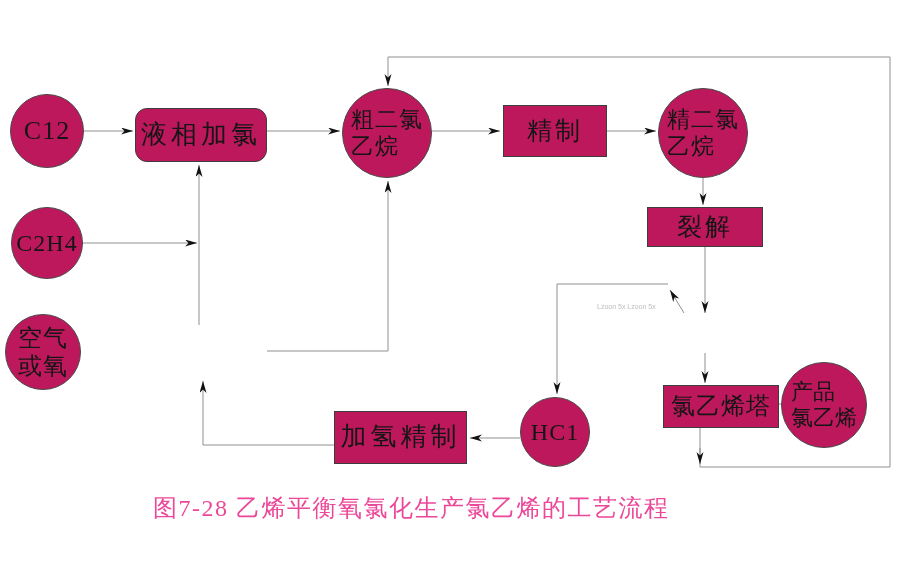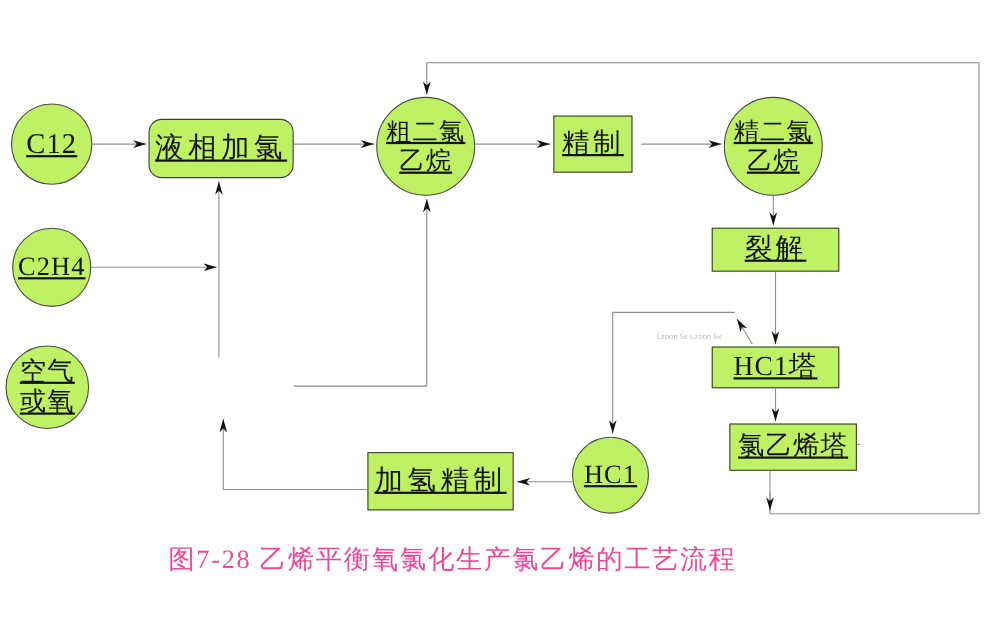--- a/index.html
+++ b/index.html
@@ -2,21 +2,21 @@
 <html><head>
 <meta charset="utf-8">
 <style>
   html,body{margin:0;padding:0;background:#ffffff;}
   #canvas{
     position:relative;width:900px;height:580px;background:#ffffff;overflow:hidden;
     font-family:"Liberation Serif","DejaVu Serif",serif;color:#111;
   }
   #wires{position:absolute;left:0;top:0;width:900px;height:580px;}
   .node{position:absolute;display:flex;align-items:center;justify-content:center;
-        text-align:center;box-sizing:border-box;background:#bef264;text-decoration:underline;}
+        text-align:left;box-sizing:border-box;background:#be185d;}
   .box{border:1px solid #3d3d3d;}
   .circle{border:1px solid #4a4a4a;border-radius:50%;}
   .label{white-space:pre-line;line-height:1.18;color:#151515;}
   .fs26{font-size:26px;letter-spacing:4px;}
   .fs25{font-size:25px;letter-spacing:3px;}
   .fs24{font-size:24px;letter-spacing:1px;}
   .fs23{font-size:23px;letter-spacing:1px;}
   .fs22{font-size:22px;}
   .latin{letter-spacing:1px;}
   #caption{position:absolute;left:153px;top:492px;font-size:24px;letter-spacing:1.5px;color:#ec4899;}
@@ -85,41 +85,42 @@
   <div class="node circle" style="left:342px;top:88px;width:90px;height:90px;">
     <span class="label fs23">粗二氯
 乙烷</span>
   </div>
 
   <div class="node circle" style="left:658px;top:88px;width:90px;height:90px;">
     <span class="label fs23">精二氯
 乙烷</span>
   </div>
 
+  <div class="node circle" style="left:781px;top:362px;width:86px;height:86px;">
+    <span class="label fs22">产品
+氯乙烯</span>
+  </div>
 
   <div class="node circle" style="left:520px;top:397px;width:70px;height:70px;">
     <span class="label fs24 latin">HC1</span>
   </div>
 
   <div class="node box" style="left:135px;top:108px;width:132px;height:54px;border-radius:12px;">
     <span class="label fs26">液相加氯</span>
   </div>
 
 
-  <div class="node box" style="left:503px;top:105px;width:72px;height:52px;">
+  <div class="node box" style="left:503px;top:105px;width:104px;height:52px;">
     <span class="label fs25">精制</span>
   </div>
 
   <div class="node box" style="left:647px;top:207px;width:116px;height:40px;">
     <span class="label fs25">裂解</span>
   </div>
 
-  <div class="node box" style="left:647px;top:315px;width:116px;height:38px;">
-    <span class="label fs25 latin">HC1塔</span>
-  </div>
 
   <div class="node box" style="left:647px;top:385px;width:116px;height:43px;margin-left:16px;">
     <span class="label fs24">氯乙烯塔</span>
   </div>
 
   <div class="node box" style="left:334px;top:411px;width:133px;height:53px;">
     <span class="label fs26">加氢精制</span>
   </div>
 
   <div id="watermark">Lzoon 5x Lzoon 5x</div>

